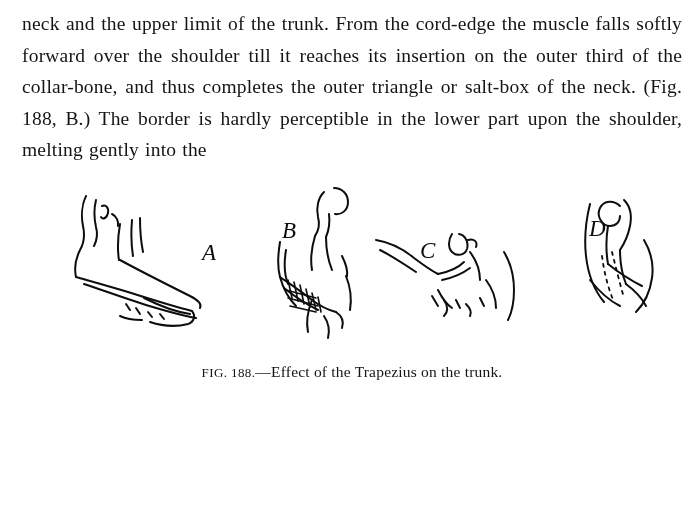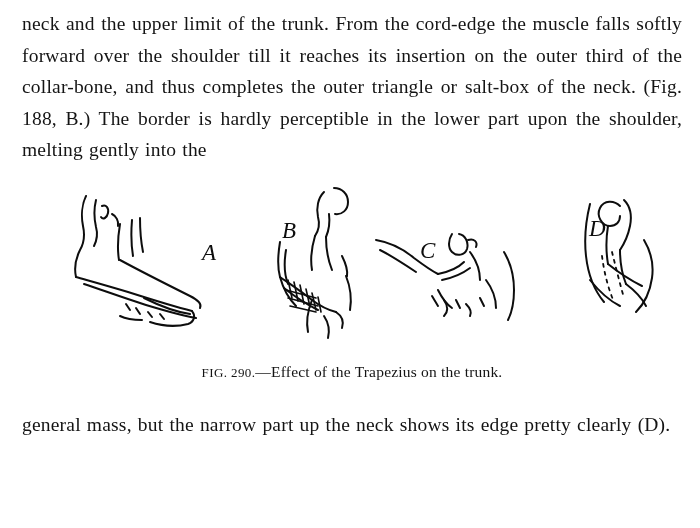--- a/index.html
+++ b/index.html
@@ -176,21 +176,18 @@
             <path d="M578 76 C580 92 584 108 590 122"></path>
             <path d="M588 72 C592 88 596 104 600 118"></path>
           </g>
           <path d="M620 60 C626 70 630 84 628 98 C626 112 620 124 612 132"></path>
           <path d="M566 100 C574 110 584 120 596 126"></path>
         </g>
         <text x="565" y="56" font-family="Liberation Serif, serif" font-style="italic" font-size="23" fill="#0d0d0d" stroke="none">D</text>
       </g>
     </svg>
     <figcaption class="figure-caption">
-      <span class="smallcaps">FIG. 290.</span><span>—</span><span>Effect of the Trapezius on the trunk.</span>
+      <span class="smallcaps">FIG. 188.</span><span>—</span><span>Effect of the Trapezius on the trunk.</span>
     </figcaption>
   </figure>
 
-  <div class="body-text bottom-block">
-    <p>general mass, but the narrow part up the neck shows its edge pretty clearly (D).</p>
-  </div>
 
 </div>
 
 </body></html>

